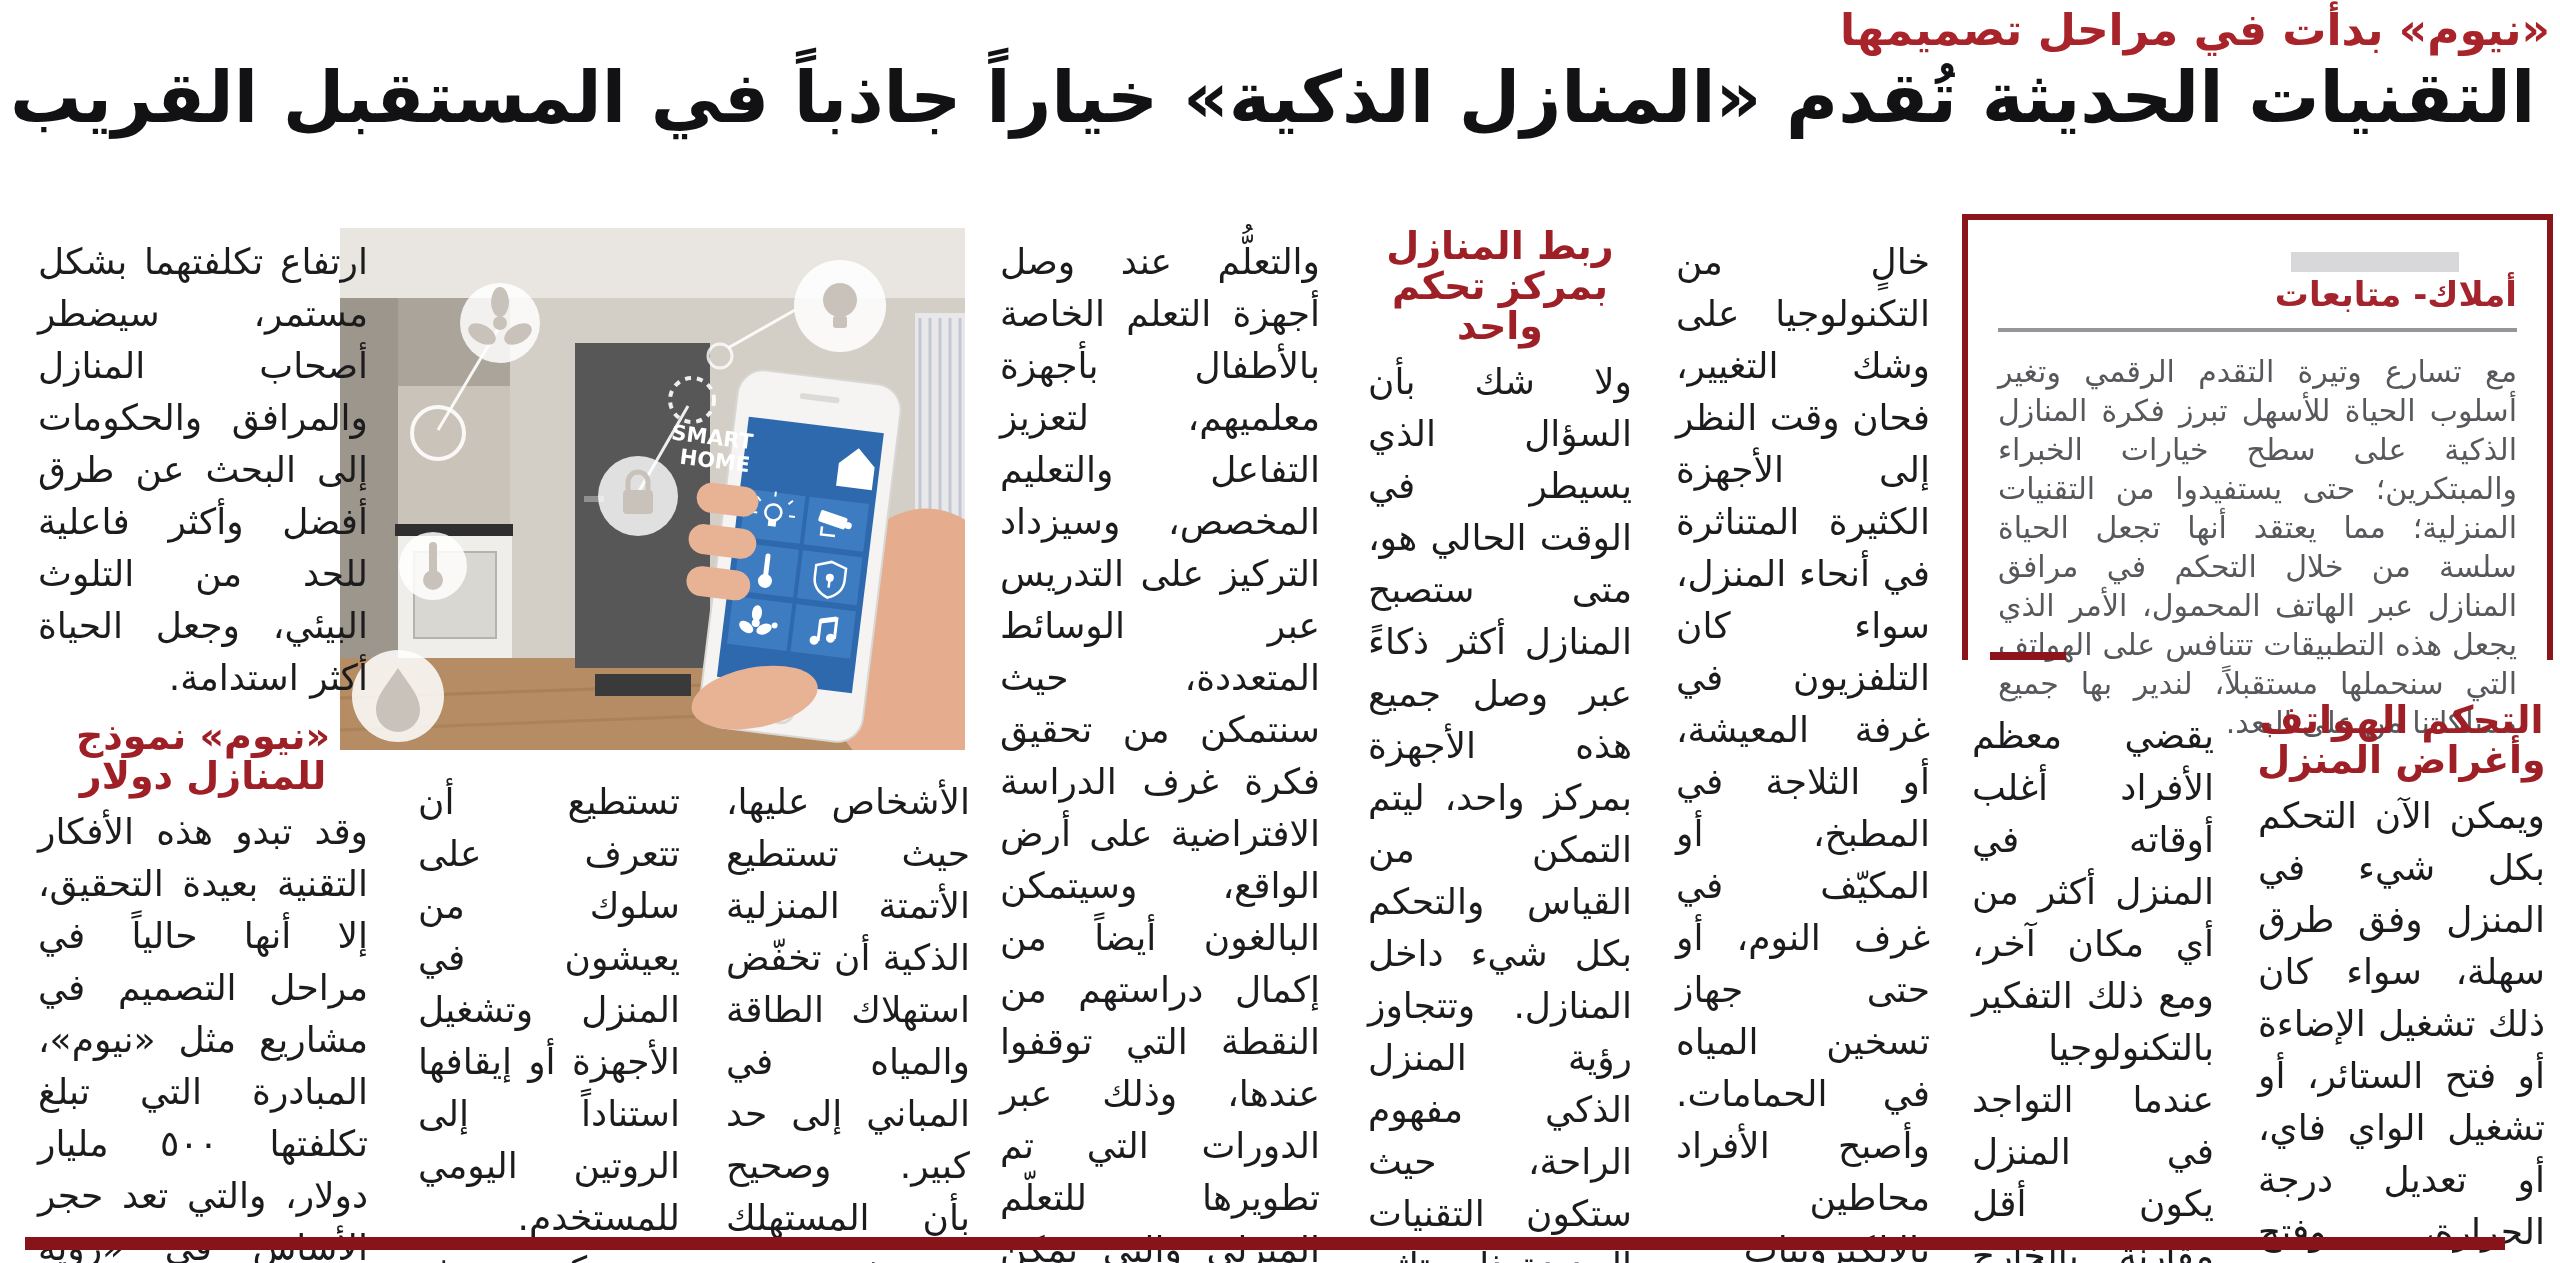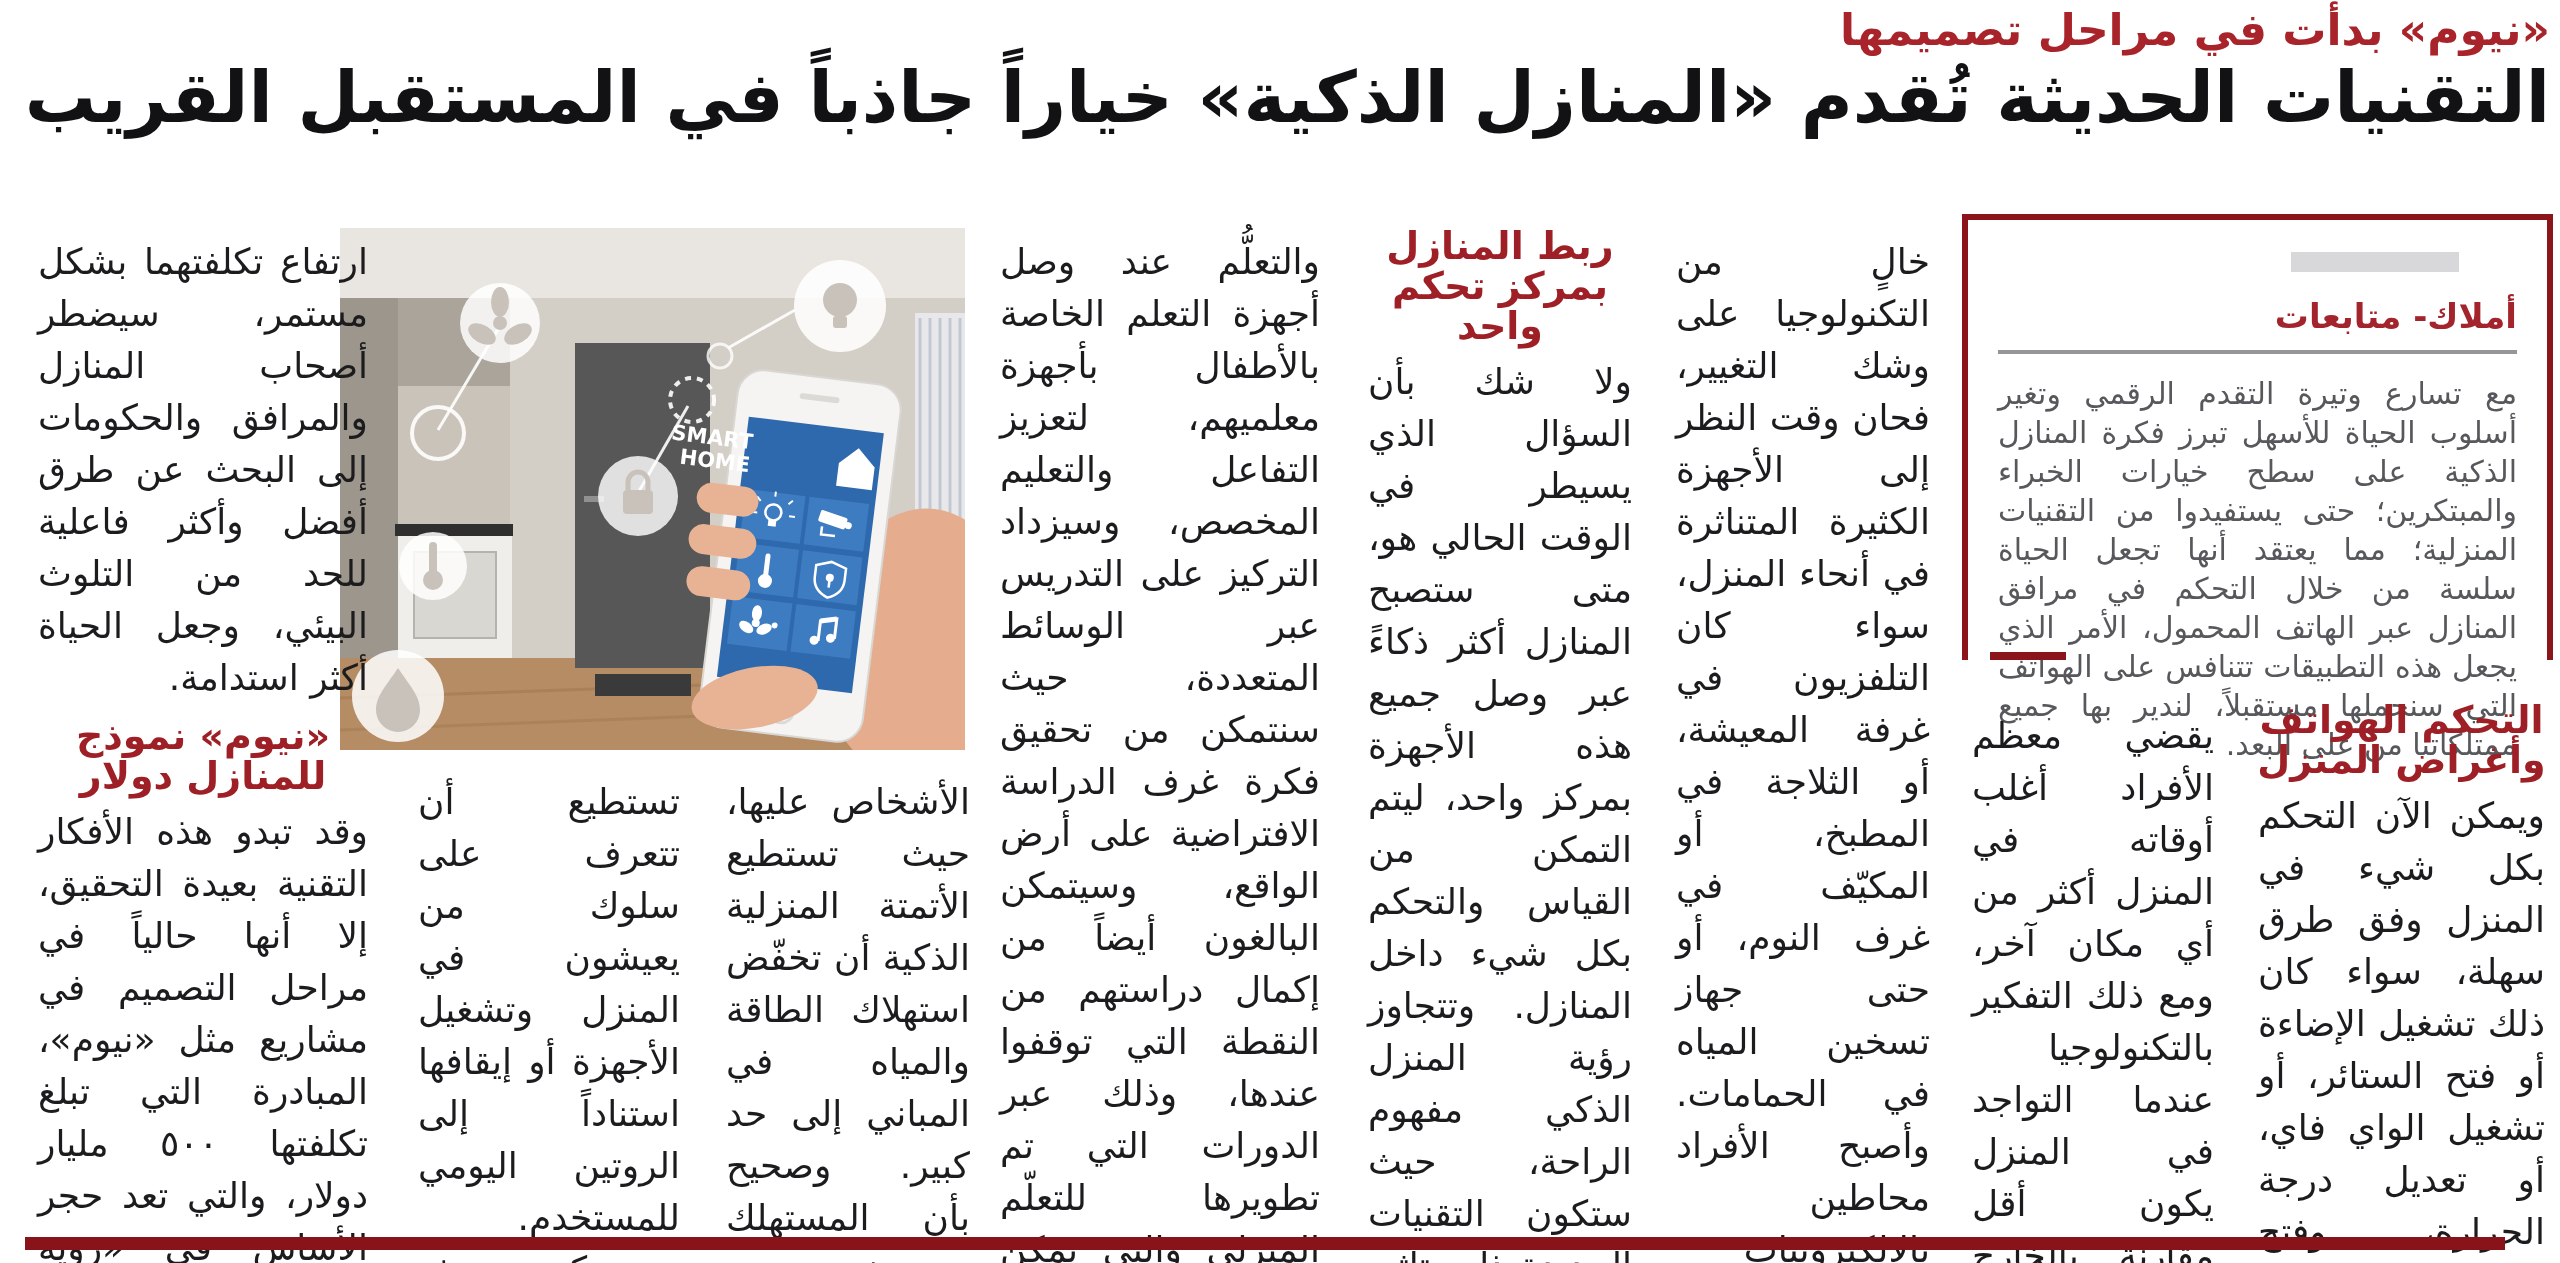--- a/index.html
+++ b/index.html
@@ -1,27 +1,27 @@
 <!DOCTYPE html>
 <html lang="ar" dir="rtl"><head>
 <meta charset="utf-8">
 <style>
   html,body{margin:0;padding:0;background:#ffffff;}
   #page{position:relative;width:2560px;height:1263px;background:#ffffff;overflow:hidden;
         font-family:"DejaVu Sans",sans-serif;direction:rtl;}
   .kicker{position:absolute;top:4px;right:10px;font-size:44px;font-weight:bold;color:#a8242a;}
-  .headline{position:absolute;top:56px;right:10px;left:10px;text-align:right;
+  .headline{position:absolute;top:56px;right:10px;left:10px;text-align:left;
             font-size:71px;font-weight:bold;color:#121214;letter-spacing:-1px;white-space:nowrap;}
   .col{position:absolute;direction:rtl;font-size:36px;line-height:52px;color:#1c1c1e;}
   .col p{margin:10px;text-align:justify;}
   .subhead{font-weight:bold;color:#9e2026;text-align:center;font-size:38px;line-height:40px;margin:12px 0 8px;}
   
   .teaser{position:absolute;left:1962px;top:214px;width:591px;height:446px;box-sizing:border-box;
           border-top:6px solid #8c151b;border-left:6px solid #8c151b;border-right:6px solid #8c151b;
-          padding:32px 30px 0 30px;}
+          padding:10px 30px 0 30px;}
   .teaser .graybar{position:absolute;top:32px;right:88px;width:168px;height:20px;background:#d8d8da;}
   .teaser .byline{margin-top:44px;text-align:right;color:#a3242c;font-weight:bold;font-size:34px;}
   .teaser .rule{border-bottom:4px solid #96969a;margin:14px 0 20px;}
   .teaser .lead{color:#57585c;font-size:30px;line-height:39px;text-align:justify;margin:0;}
   .teaser .dash{position:absolute;left:22px;bottom:0;width:76px;height:8px;background:#8c151b;}
   .bottom-rule{position:absolute;left:25px;top:1237px;width:2480px;height:13px;background:#88141a;}
   .photo{position:absolute;left:340px;top:228px;width:625px;height:522px;}
 </style>
 </head>
 <body>

